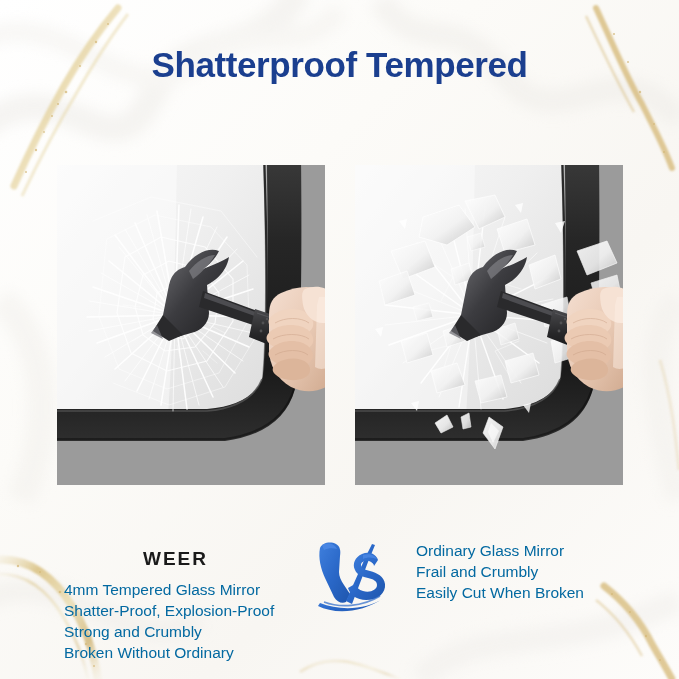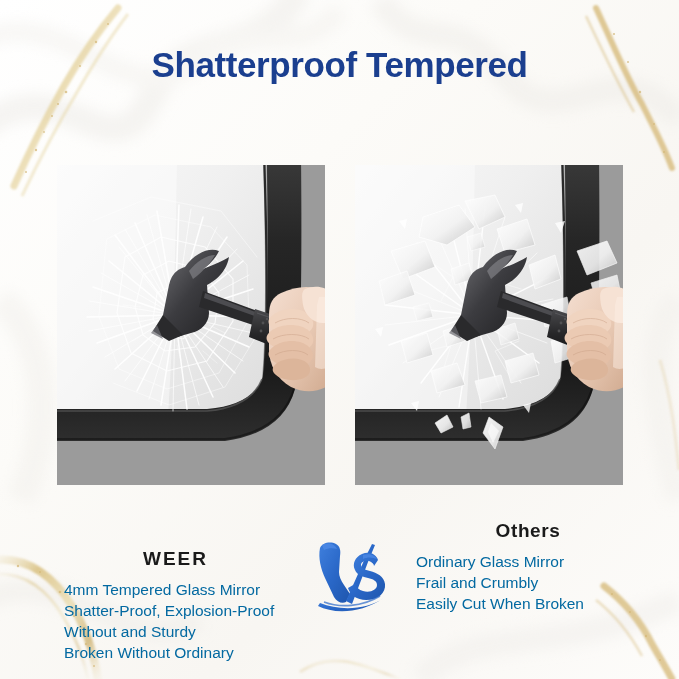--- a/index.html
+++ b/index.html
@@ -48,21 +48,21 @@
     font-size:19px;font-weight:bold;color:#1a1a1a;
     letter-spacing:0.6px;margin-bottom:9px;
   }
   #col-left .col-head{letter-spacing:2px;margin-top:28px;}
   .col-lines{display:block;}
   .col-line{
     font-size:15.5px;color:#0369a1;line-height:21px;
     white-space:nowrap;
   }
   #col-left .col-lines{text-align:left;padding-left:26px;}
-  #col-right .col-lines{text-align:left;padding-left:18px;}
+  #col-right .col-lines{text-align:left;padding-left:18px;margin-top:20px;}
 
   
   #vs-badge{
     position:absolute;left:306px;top:532px;width:86px;height:84px;z-index:6;
   }
   #vs-badge svg{display:block;width:86px;height:84px;}
 </style>
 </head>
 <body>
 
@@ -544,27 +544,26 @@
   </svg>
 </div>
 
 <div class="compare">
 
   <div class="col" id="col-left">
     <div class="col-head">WEER</div>
     <div class="col-lines">
       <div class="col-line">4mm Tempered Glass Mirror</div>
       <div class="col-line">Shatter-Proof, Explosion-Proof</div>
-      <div class="col-line">Without and Sturdy</div>
+      <div class="col-line">Strong and Crumbly</div>
       <div class="col-line">Broken Without Ordinary</div>
     </div>
   </div>
 
   <div class="col" id="col-right">
-    <div class="col-head">Others</div>
     <div class="col-lines">
       <div class="col-line">Ordinary Glass Mirror</div>
       <div class="col-line">Frail and Crumbly</div>
       <div class="col-line">Easily Cut When Broken</div>
     </div>
   </div>
 </div>
 
 <div id="vs-badge" aria-label="VS">
   <svg viewBox="0 0 86 84" xmlns="http://www.w3.org/2000/svg" aria-hidden="true">

